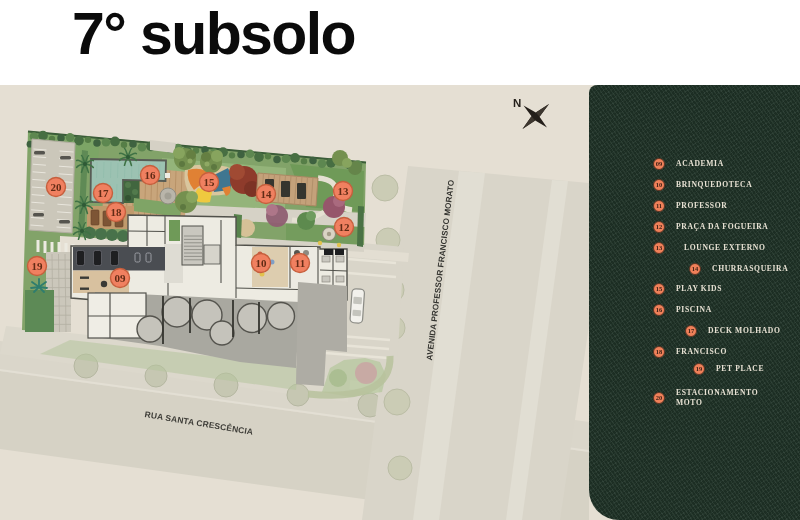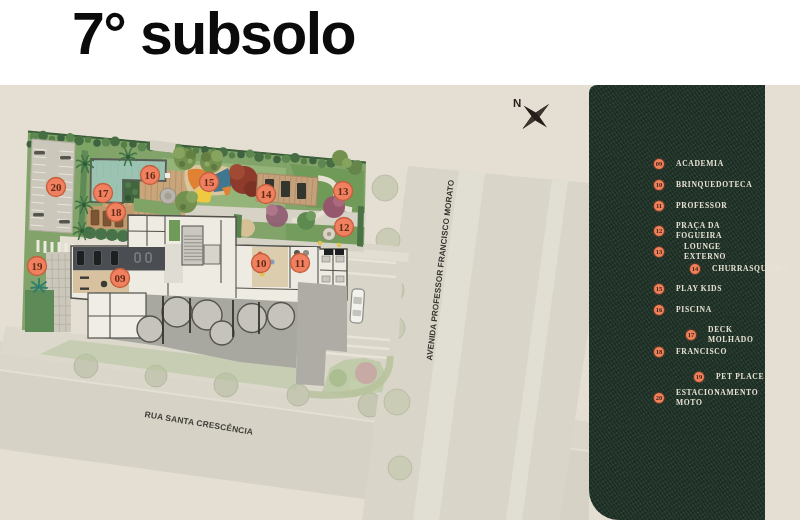--- a/index.html
+++ b/index.html
@@ -1,19 +1,19 @@
 <!DOCTYPE html>
 <html><head>
 <meta charset="utf-8">
 <style>
 html,body{margin:0;padding:0;}
 body{width:800px;height:520px;position:relative;overflow:hidden;background:#ffffff;font-family:"Liberation Sans",sans-serif;}
 #plan{position:absolute;left:0;top:0;}
 .title{position:absolute;left:72px;top:0px;font-size:59px;font-weight:bold;color:#0b0b0b;letter-spacing:-1.6px;}
-#panel{position:absolute;left:589px;top:85px;width:176px;height:435px;border-radius:8px 0 0 30px;
+#panel{position:absolute;left:589px;top:85px;width:211px;height:435px;border-radius:8px 0 0 30px;
 background:
  repeating-linear-gradient(55deg,rgba(255,255,255,0.045) 0 1px,rgba(0,0,0,0.09) 1px 3px),
  repeating-linear-gradient(-35deg,rgba(255,255,255,0.03) 0 1px,rgba(0,0,0,0.05) 1px 4px),
  #213529;}
 .li{position:absolute;left:64px;display:flex;align-items:center;}
 .bdg{display:inline-block;width:10px;height:10px;border-radius:50%;background:#ef8059;border:1.6px solid #5d3524;
  color:#402016;font-family:"Liberation Serif",serif;font-weight:bold;font-size:6.5px;line-height:10px;text-align:center;flex:0 0 auto;}
 .lbl{margin-left:11px;font-family:"Liberation Serif",serif;font-weight:bold;font-size:7.6px;letter-spacing:0.65px;color:#e8e2d4;line-height:10px;}
 </style>
 </head>
@@ -593,21 +593,21 @@
       <span class="lbl">PISCINA</span>
     </div>
     <div class="li" style="top: 240.2px; padding-left: 32px;">
       <span class="bdg">17</span>
       <span class="lbl">DECK MOLHADO</span>
     </div>
     <div class="li" style="top: 261.1px;">
       <span class="bdg">18</span>
       <span class="lbl">FRANCISCO</span>
     </div>
-    <div class="li" style="top: 286px; padding-left: 40px;">
+    <div class="li" style="top: 278px; padding-left: 40px;">
       <span class="bdg">19</span>
       <span class="lbl">PET PLACE</span>
     </div>
     <div class="li" style="top: 302.9px;">
       <span class="bdg">20</span>
       <span class="lbl">ESTACIONAMENTO<br>MOTO</span>
     </div>
   </div>
 
 </body></html>

